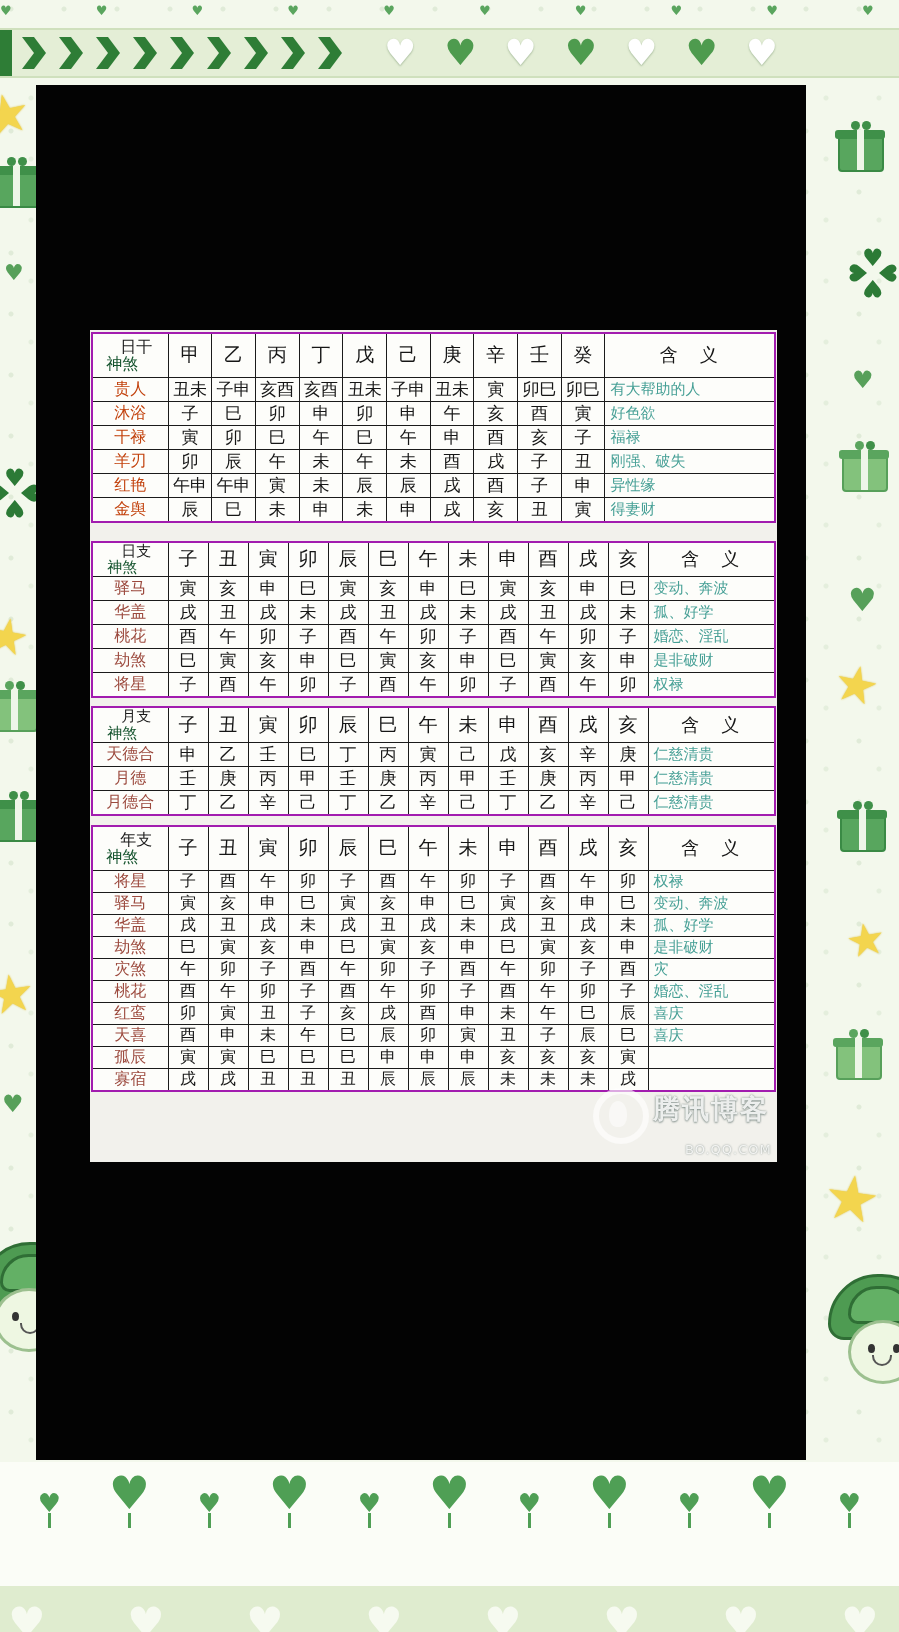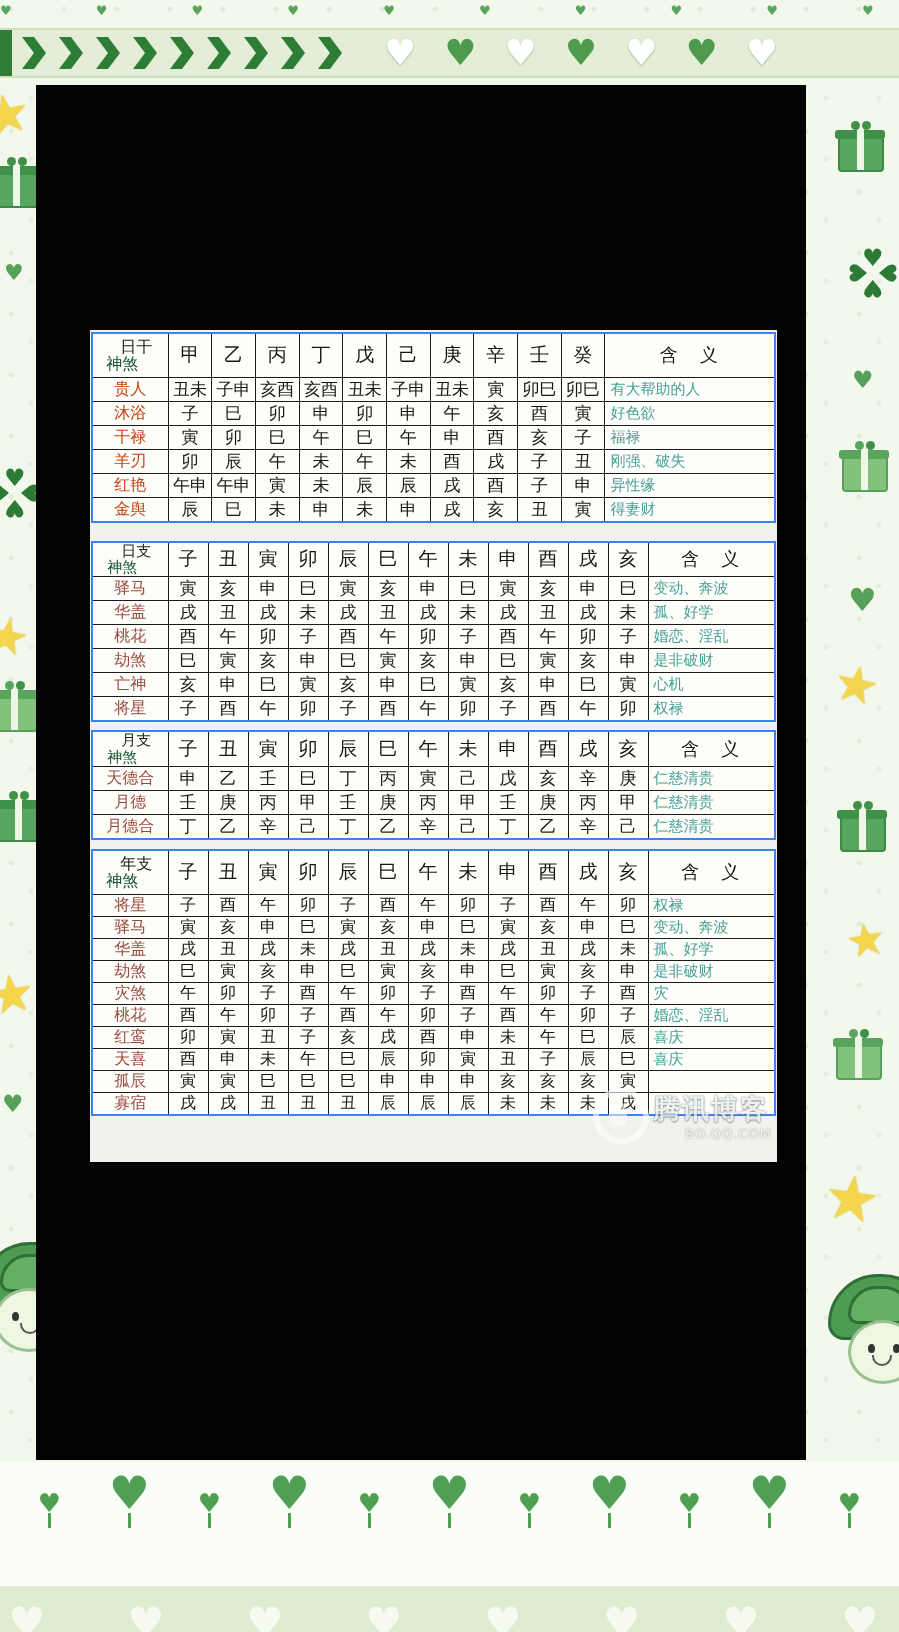--- a/index.html
+++ b/index.html
@@ -67,21 +67,21 @@
   .sprout.small .h{font-size:26px;}
   .strip{position:absolute;left:0;bottom:0;width:100%;height:46px;background:#dfeccf;overflow:hidden;}
   .strip-hearts{color:#f6faf0;font-size:42px;letter-spacing:34px;white-space:nowrap;
     display:block;margin:16px 0 0 8px;line-height:1;}
 
   
   .black-panel{position:absolute;left:36px;top:85px;width:770px;height:1375px;background:#030303;z-index:3;}
   .sheet{position:absolute;left:54px;top:245px;width:687px;height:832px;background:#f2f1ec;overflow:hidden;}
 
   .sheet-table{border-collapse:collapse;width:683px;margin:8px auto;background:#fdfdfa;
-    table-layout:fixed;border:2px solid #3b82f6;font-family:"DejaVu Serif",serif;}
+    table-layout:fixed;border:2px solid #a21caf;font-family:"DejaVu Serif",serif;}
   .sheet-table td,.sheet-table th{border:1.5px solid #1b1b1b;text-align:center;padding:0;
     font-weight:normal;color:#161616;overflow:hidden;white-space:nowrap;}
   .t1{margin-top:2px;} .t2{margin-top:18px;} .t3{margin-top:8px;} .t4{margin-top:9px;}
   .t1 col.c-label{width:76px;} .t1 col.c-branch{width:43.7px;} .t1 col.c-meaning{width:170px;}
   .t2 col.c-label,.t3 col.c-label,.t4 col.c-label{width:76px;}
   .t2 col.c-branch,.t3 col.c-branch,.t4 col.c-branch{width:40px;}
   .t2 col.c-meaning,.t3 col.c-meaning,.t4 col.c-meaning{width:127px;}
   .t1 tr.head{height:44px;} .t1 tr.data{height:23px;}
   .t2 tr.head{height:28px;} .t2 tr.data{height:24px;}
   .t3 tr.head{height:36px;} .t3 tr.data{height:24px;}
@@ -100,21 +100,21 @@
 
   
   .watermark{position:absolute;left:503px;top:756px;width:200px;height:64px;z-index:5;opacity:.8;}
   .wm-circle{position:absolute;left:0;top:2px;width:44px;height:44px;
     border:6px solid rgba(255,255,255,.78);border-radius:50%;}
   .wm-circle::after{content:"";position:absolute;left:10px;top:7px;width:18px;height:26px;
     background:rgba(255,255,255,.65);border-radius:50% 50% 40% 40%;}
   .wm-text{position:absolute;left:60px;top:5px;font-size:27px;font-weight:bold;
     color:rgba(255,255,255,.88);letter-spacing:2px;
     text-shadow:0 0 2px rgba(80,100,95,.9),0 1px 2px rgba(80,100,95,.7);}
-  .wm-sub{position:absolute;left:92px;top:40px;font-size:13px;letter-spacing:1px;
+  .wm-sub{position:absolute;left:92px;top:56px;font-size:13px;letter-spacing:1px;
     color:rgba(255,255,255,.88);text-shadow:0 0 2px rgba(80,100,95,.9);}
 </style>
 </head>
 <body>
 
 <div class="page">
 
   <div class="tiny-hearts">♥ ♥ ♥ ♥ ♥ ♥ ♥ ♥ ♥ ♥ ♥ ♥ ♥ ♥ ♥ ♥</div>
 
   <div class="band">
@@ -483,36 +483,20 @@
                 <td class="cell">寅</td>
                 <td class="cell">亥</td>
                 <td class="cell">申</td>
                 <td class="cell">巳</td>
                 <td class="cell">寅</td>
                 <td class="cell">亥</td>
                 <td class="cell">申</td>
                 <td class="meaning">是非破财</td>
               </tr>
               <tr class="data">
-                <th class="row-label">亡神</th>
-                <td class="cell">亥</td>
-                <td class="cell">申</td>
-                <td class="cell">巳</td>
-                <td class="cell">寅</td>
-                <td class="cell">亥</td>
-                <td class="cell">申</td>
-                <td class="cell">巳</td>
-                <td class="cell">寅</td>
-                <td class="cell">亥</td>
-                <td class="cell">申</td>
-                <td class="cell">巳</td>
-                <td class="cell">寅</td>
-                <td class="meaning">心机</td>
-              </tr>
-              <tr class="data">
                 <th class="row-label">将星</th>
                 <td class="cell">子</td>
                 <td class="cell">酉</td>
                 <td class="cell">午</td>
                 <td class="cell">卯</td>
                 <td class="cell">子</td>
                 <td class="cell">酉</td>
                 <td class="cell">午</td>
                 <td class="cell">卯</td>
                 <td class="cell">子</td>

